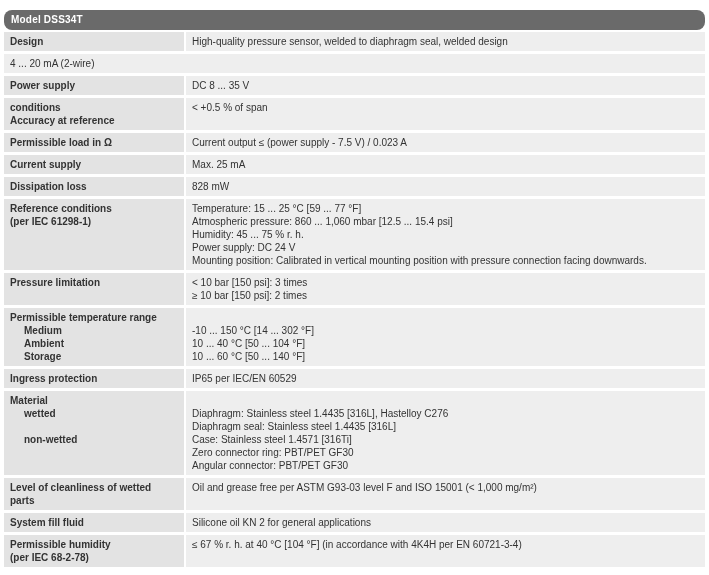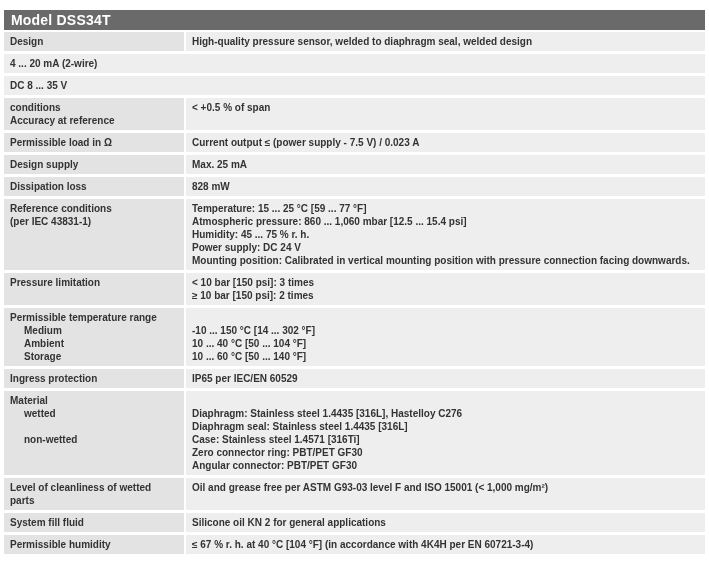--- a/index.html
+++ b/index.html
@@ -1,23 +1,23 @@
 <!DOCTYPE html>
 <html><head>
 <meta charset="utf-8">
 <style>
   html,body{margin:0;padding:0;background:#ffffff;width:709px;height:575px;overflow:hidden;
     font-family:"Liberation Sans","DejaVu Sans",sans-serif;-webkit-font-smoothing:antialiased;}
   .page{width:709px;height:575px;position:relative;}
   .spec-table{position:absolute;left:4px;top:10px;width:701px;}
-  .theader{background:var(--header-bg,#6a6a6a);color:#ffffff;font-weight:bold;font-size:14px;
-    line-height:14px;padding:3px 7px;margin-bottom:2px;letter-spacing:.2px;}
+  .theader{background:var(--header-bg,#6a6a6a);color:#ffffff;font-weight:bold;font-size:10px;
+    line-height:14px;padding:3px 7px;margin-bottom:2px;letter-spacing:.2px;border-radius:8px;}
   .row{display:flex;margin-bottom:3px;}
   .cell{font-size:10px;line-height:13px;color:var(--text,#333333);padding:3px 6px;}
-  .cell .line{min-height:13px;white-space:nowrap;font-weight:bold;}
+  .cell .line{min-height:13px;white-space:nowrap;}
   .label{width:168px;flex:none;background:var(--label-bg,#e3e3e3);margin-right:2px;}
   .label .line{font-weight:bold;}
   .label .line.reg{font-weight:normal;}
   .label .line.ind{padding-left:14px;font-weight:bold;}
   .value{flex:1;background:var(--value-bg,#eeeeee);}
 </style>
 </head>
 <body>
 
 <div class="page" style="--header-bg: #6a6a6a; --label-bg: #e3e3e3; --value-bg: #eeeeee; --text: #333333;">
@@ -33,20 +33,23 @@
           <div class="cell value">
             <div class="line">High-quality pressure sensor, welded to diaphragm seal, welded design</div>
           </div>
         </div>
         <div class="row">
           <div class="cell value">
             <div class="line">4 ... 20 mA (2-wire)</div>
           </div>
         </div>
         <div class="row">
+          <div class="cell label">
+            <div class="line">Power supply</div>
+          </div>
           <div class="cell value">
             <div class="line">DC 8 ... 35 V</div>
           </div>
         </div>
         <div class="row">
           <div class="cell label">
             <div class="line">conditions</div>
             <div class="line">Accuracy at reference</div>
           </div>
           <div class="cell value">
@@ -56,38 +59,38 @@
         <div class="row">
           <div class="cell label">
             <div class="line">Permissible load in Ω</div>
           </div>
           <div class="cell value">
             <div class="line">Current output ≤ (power supply - 7.5 V) / 0.023 A</div>
           </div>
         </div>
         <div class="row">
           <div class="cell label">
-            <div class="line">Design supply</div>
+            <div class="line">Current supply</div>
           </div>
           <div class="cell value">
             <div class="line">Max. 25 mA</div>
           </div>
         </div>
         <div class="row">
           <div class="cell label">
             <div class="line">Dissipation loss</div>
           </div>
           <div class="cell value">
             <div class="line">828 mW</div>
           </div>
         </div>
         <div class="row">
           <div class="cell label">
             <div class="line">Reference conditions</div>
-            <div class="line">(per IEC 43831-1)</div>
+            <div class="line">(per IEC 61298-1)</div>
           </div>
           <div class="cell value">
             <div class="line">Temperature: 15 ... 25 °C [59 ... 77 °F]</div>
             <div class="line">Atmospheric pressure: 860 ... 1,060 mbar [12.5 ... 15.4 psi]</div>
             <div class="line">Humidity: 45 ... 75 % r. h.</div>
             <div class="line">Power supply: DC 24 V</div>
             <div class="line">Mounting position: Calibrated in vertical mounting position with pressure connection facing downwards.</div>
           </div>
         </div>
         <div class="row">
@@ -150,20 +153,21 @@
           <div class="cell label">
             <div class="line">System fill fluid</div>
           </div>
           <div class="cell value">
             <div class="line">Silicone oil KN 2 for general applications</div>
           </div>
         </div>
         <div class="row">
           <div class="cell label">
             <div class="line">Permissible humidity</div>
+            <div class="line">(per IEC 68-2-78)</div>
           </div>
           <div class="cell value">
             <div class="line">≤ 67 % r. h. at 40 °C [104 °F] (in accordance with 4K4H per EN 60721-3-4)</div>
           </div>
         </div>
       </div>
   </div>
 </div>
 
 </body></html>

